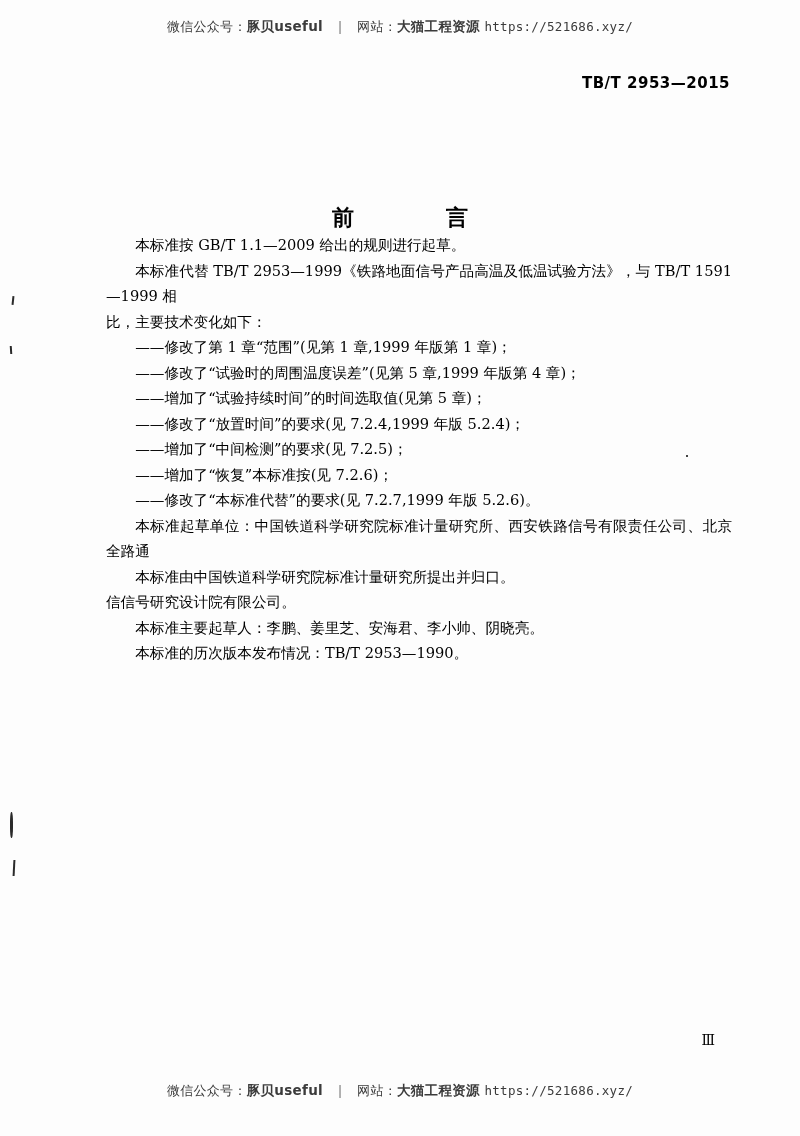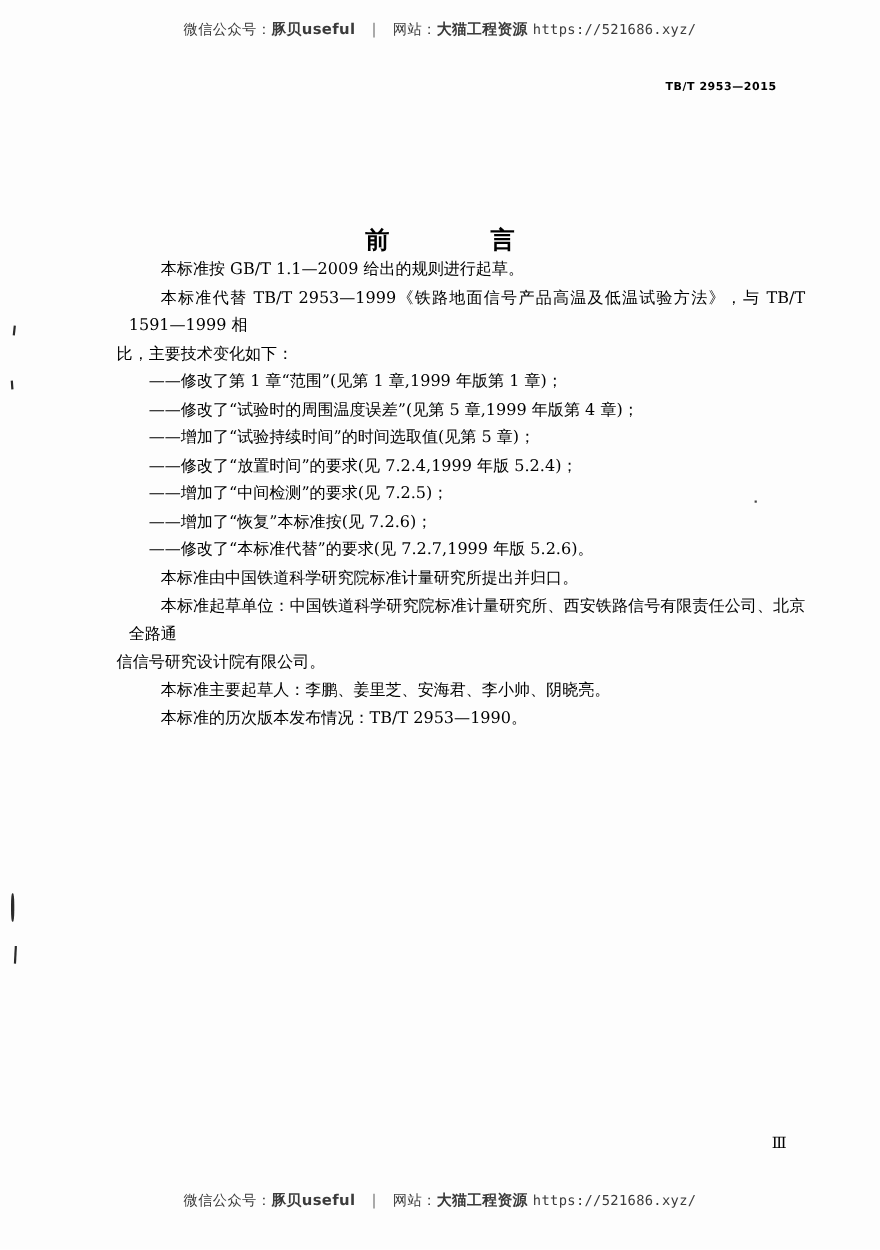--- a/index.html
+++ b/index.html
@@ -43,25 +43,25 @@
   .wm-mono { font-family: "DejaVu Sans Mono", "Liberation Mono", monospace; font-size: 12.5px; }
   .wm-sep {
     display: inline-block;
     margin: 0 10px;
     color: #777;
   }
 
   
   .std-no {
     position: absolute;
-    right: 94px;
+    right: 70px;
     top: 74px;
     font-family: "DejaVu Sans", "Liberation Sans", sans-serif;
     font-weight: bold;
-    font-size: 10px;
+    font-size: 15px;
     letter-spacing: 0.5px;
   }
 
   
   .title {
     position: absolute;
     top: 155px;
     left: 0;
     width: 800px;
     text-align: center;
@@ -78,21 +78,21 @@
     position: absolute;
     top: 232px;
     left: 106px;
     width: 626px;
     font-size: 14.6px;
     line-height: 25.5px;
     text-align: justify;
     text-justify: inter-ideograph;
   }
   .para {
-    margin: 0 0 0 11px;
+    margin: 0 0 0 0;
     text-indent: 2em;
   }
   .dash-item {
     margin: 0;
     text-indent: 2em;
   }
   .para-cont {
     margin: 0;
     text-indent: 0;
   }
@@ -138,22 +138,22 @@
     <p class="para">本标准按 GB/T 1.1—2009 给出的规则进行起草。</p>
     <p class="para">本标准代替 TB/T 2953—1999《铁路地面信号产品高温及低温试验方法》，与 TB/T 1591—1999 相</p>
     <p class="para-cont">比，主要技术变化如下：</p>
     <p class="dash-item">——修改了第 1 章“范围”(见第 1 章,1999 年版第 1 章)；</p>
     <p class="dash-item">——修改了“试验时的周围温度误差”(见第 5 章,1999 年版第 4 章)；</p>
     <p class="dash-item">——增加了“试验持续时间”的时间选取值(见第 5 章)；</p>
     <p class="dash-item">——修改了“放置时间”的要求(见 7.2.4,1999 年版 5.2.4)；</p>
     <p class="dash-item">——增加了“中间检测”的要求(见 7.2.5)；</p>
     <p class="dash-item">——增加了“恢复”本标准按(见 7.2.6)；</p>
     <p class="dash-item">——修改了“本标准代替”的要求(见 7.2.7,1999 年版 5.2.6)。</p>
+    <p class="para">本标准起草单位：中国铁道科学研究院标准计量研究所、西安铁路信号有限责任公司、北京全路通</p>
     <p class="para">本标准由中国铁道科学研究院标准计量研究所提出并归口。</p>
-    <p class="para">本标准起草单位：中国铁道科学研究院标准计量研究所、西安铁路信号有限责任公司、北京全路通</p>
     <p class="para-cont">信信号研究设计院有限公司。</p>
     <p class="para">本标准主要起草人：李鹏、姜里芝、安海君、李小帅、阴晓亮。</p>
     <p class="para">本标准的历次版本发布情况：TB/T 2953—1990。</p>
   </div>
 
   <div class="tick tick-a"></div>
   <div class="tick tick-b"></div>
   <div class="tick tick-c"></div>
   <div class="tick tick-d"></div>
   <div class="dot-r"></div>

